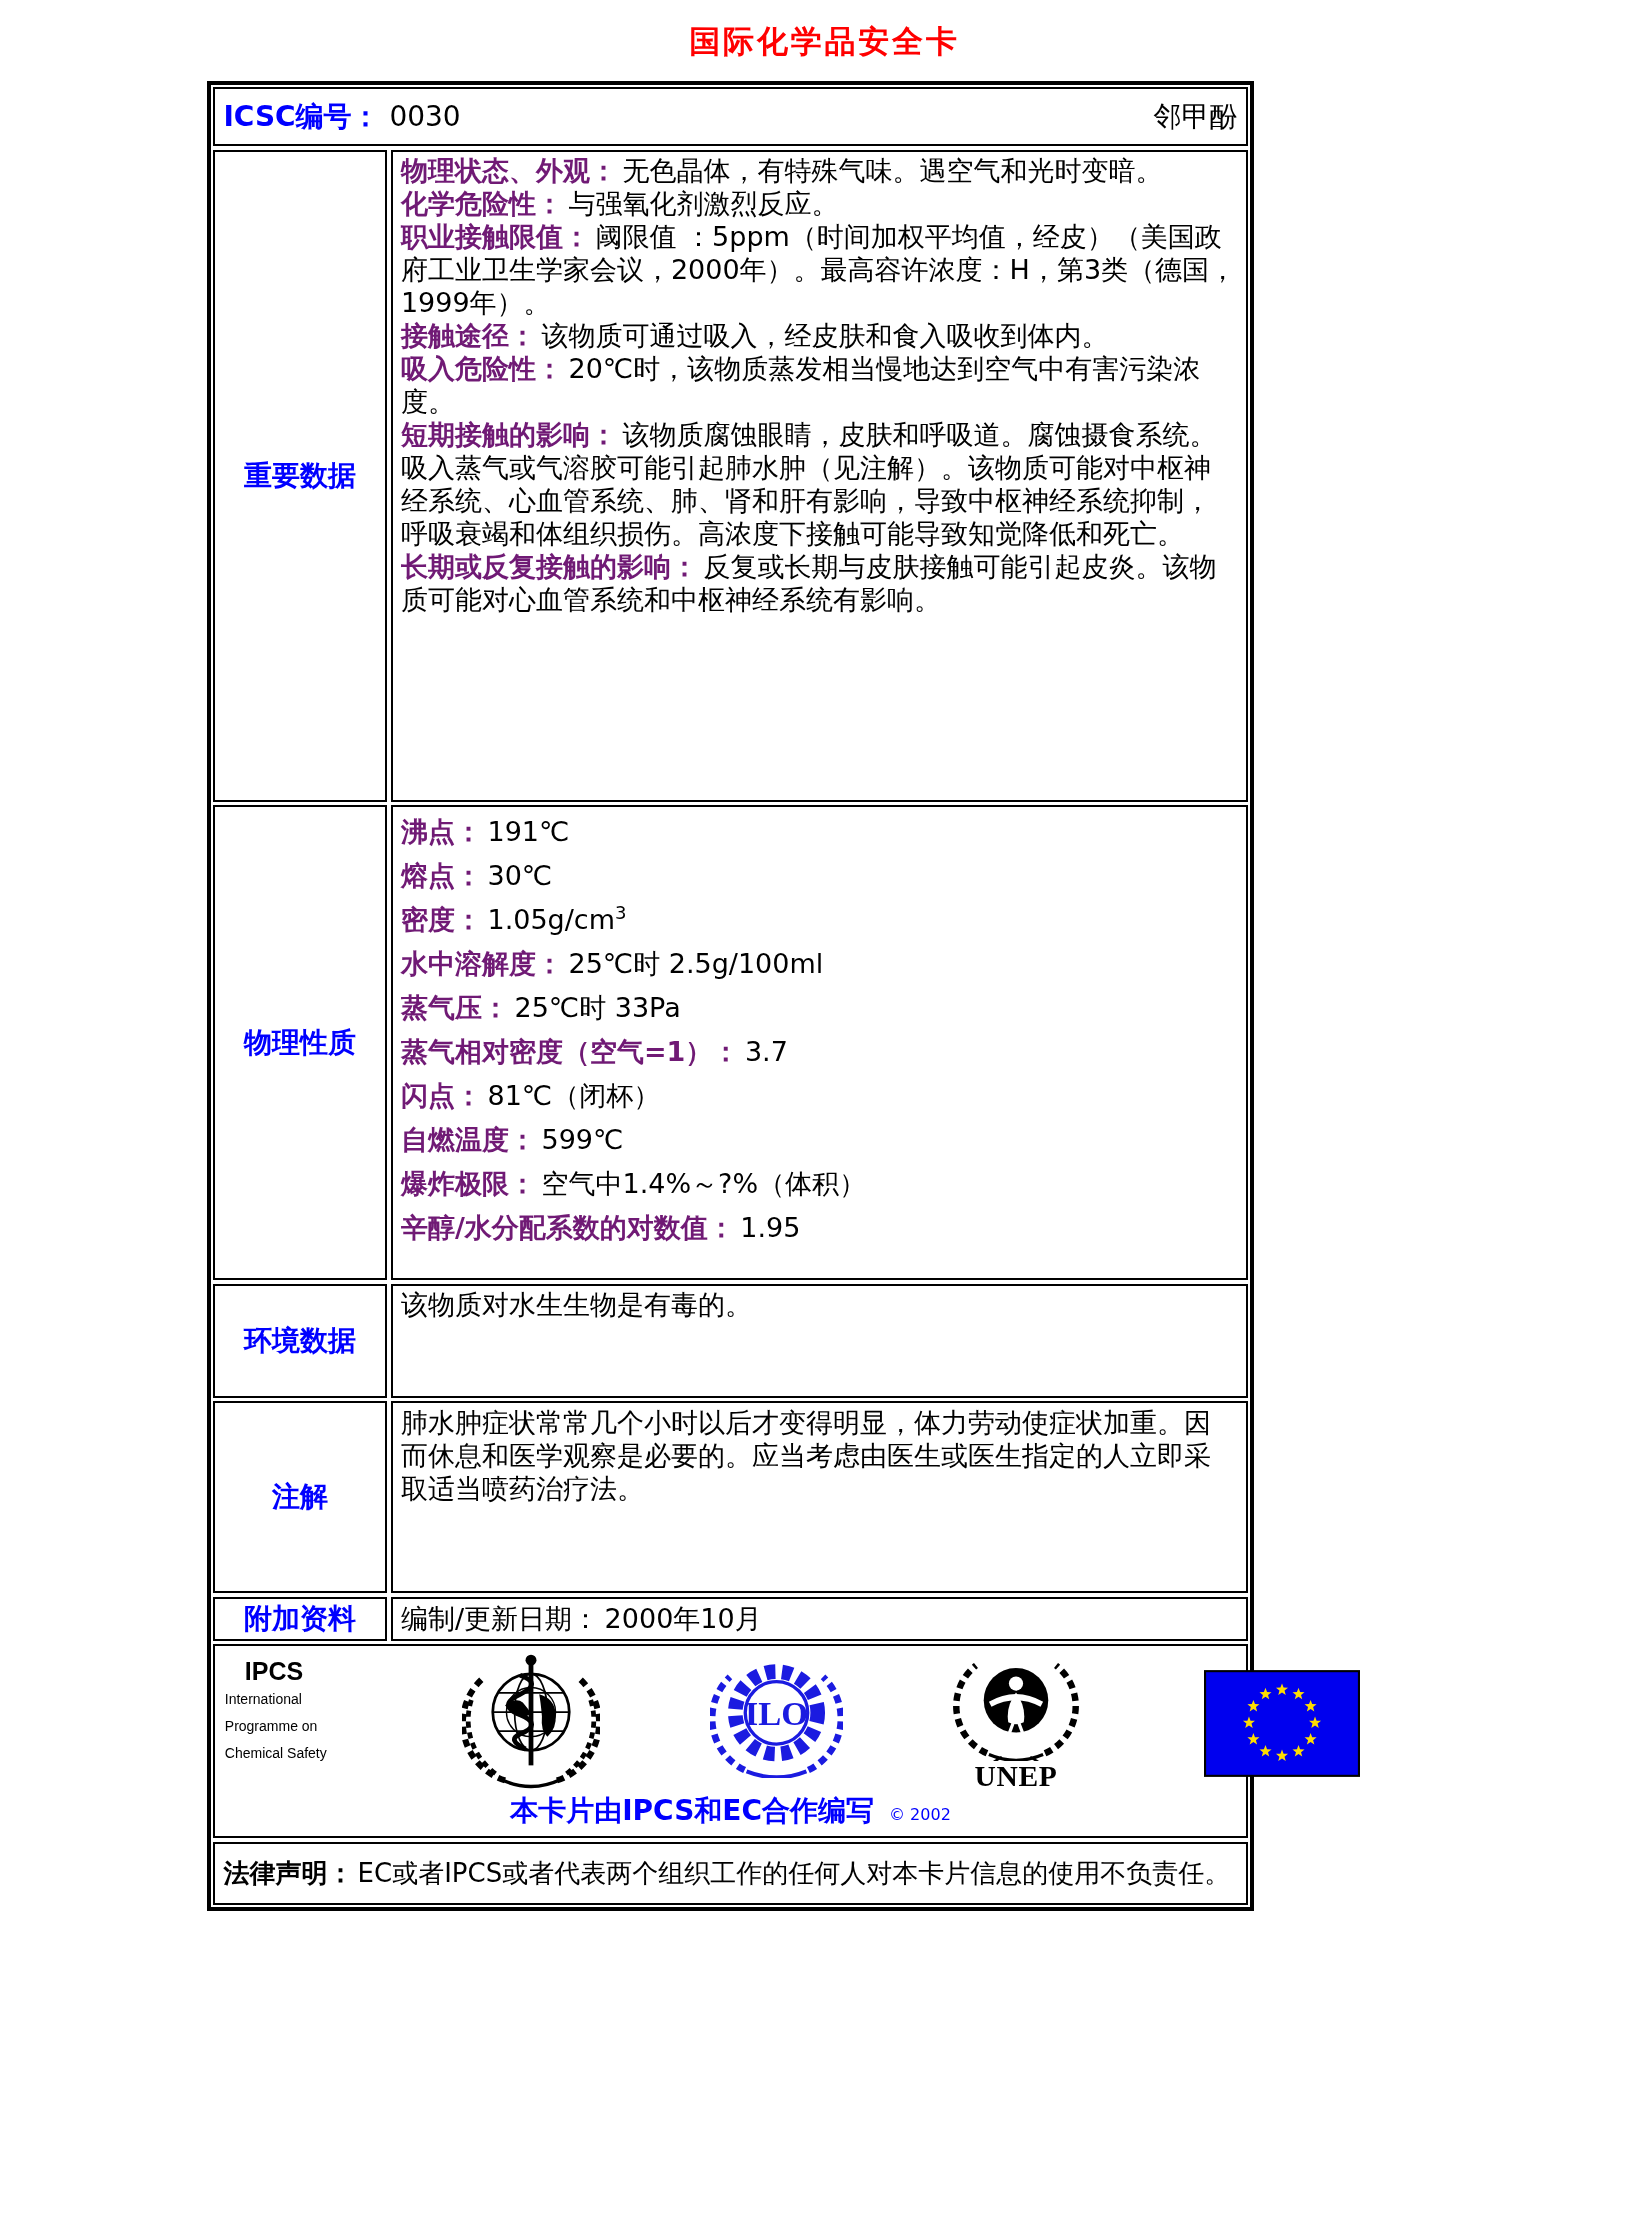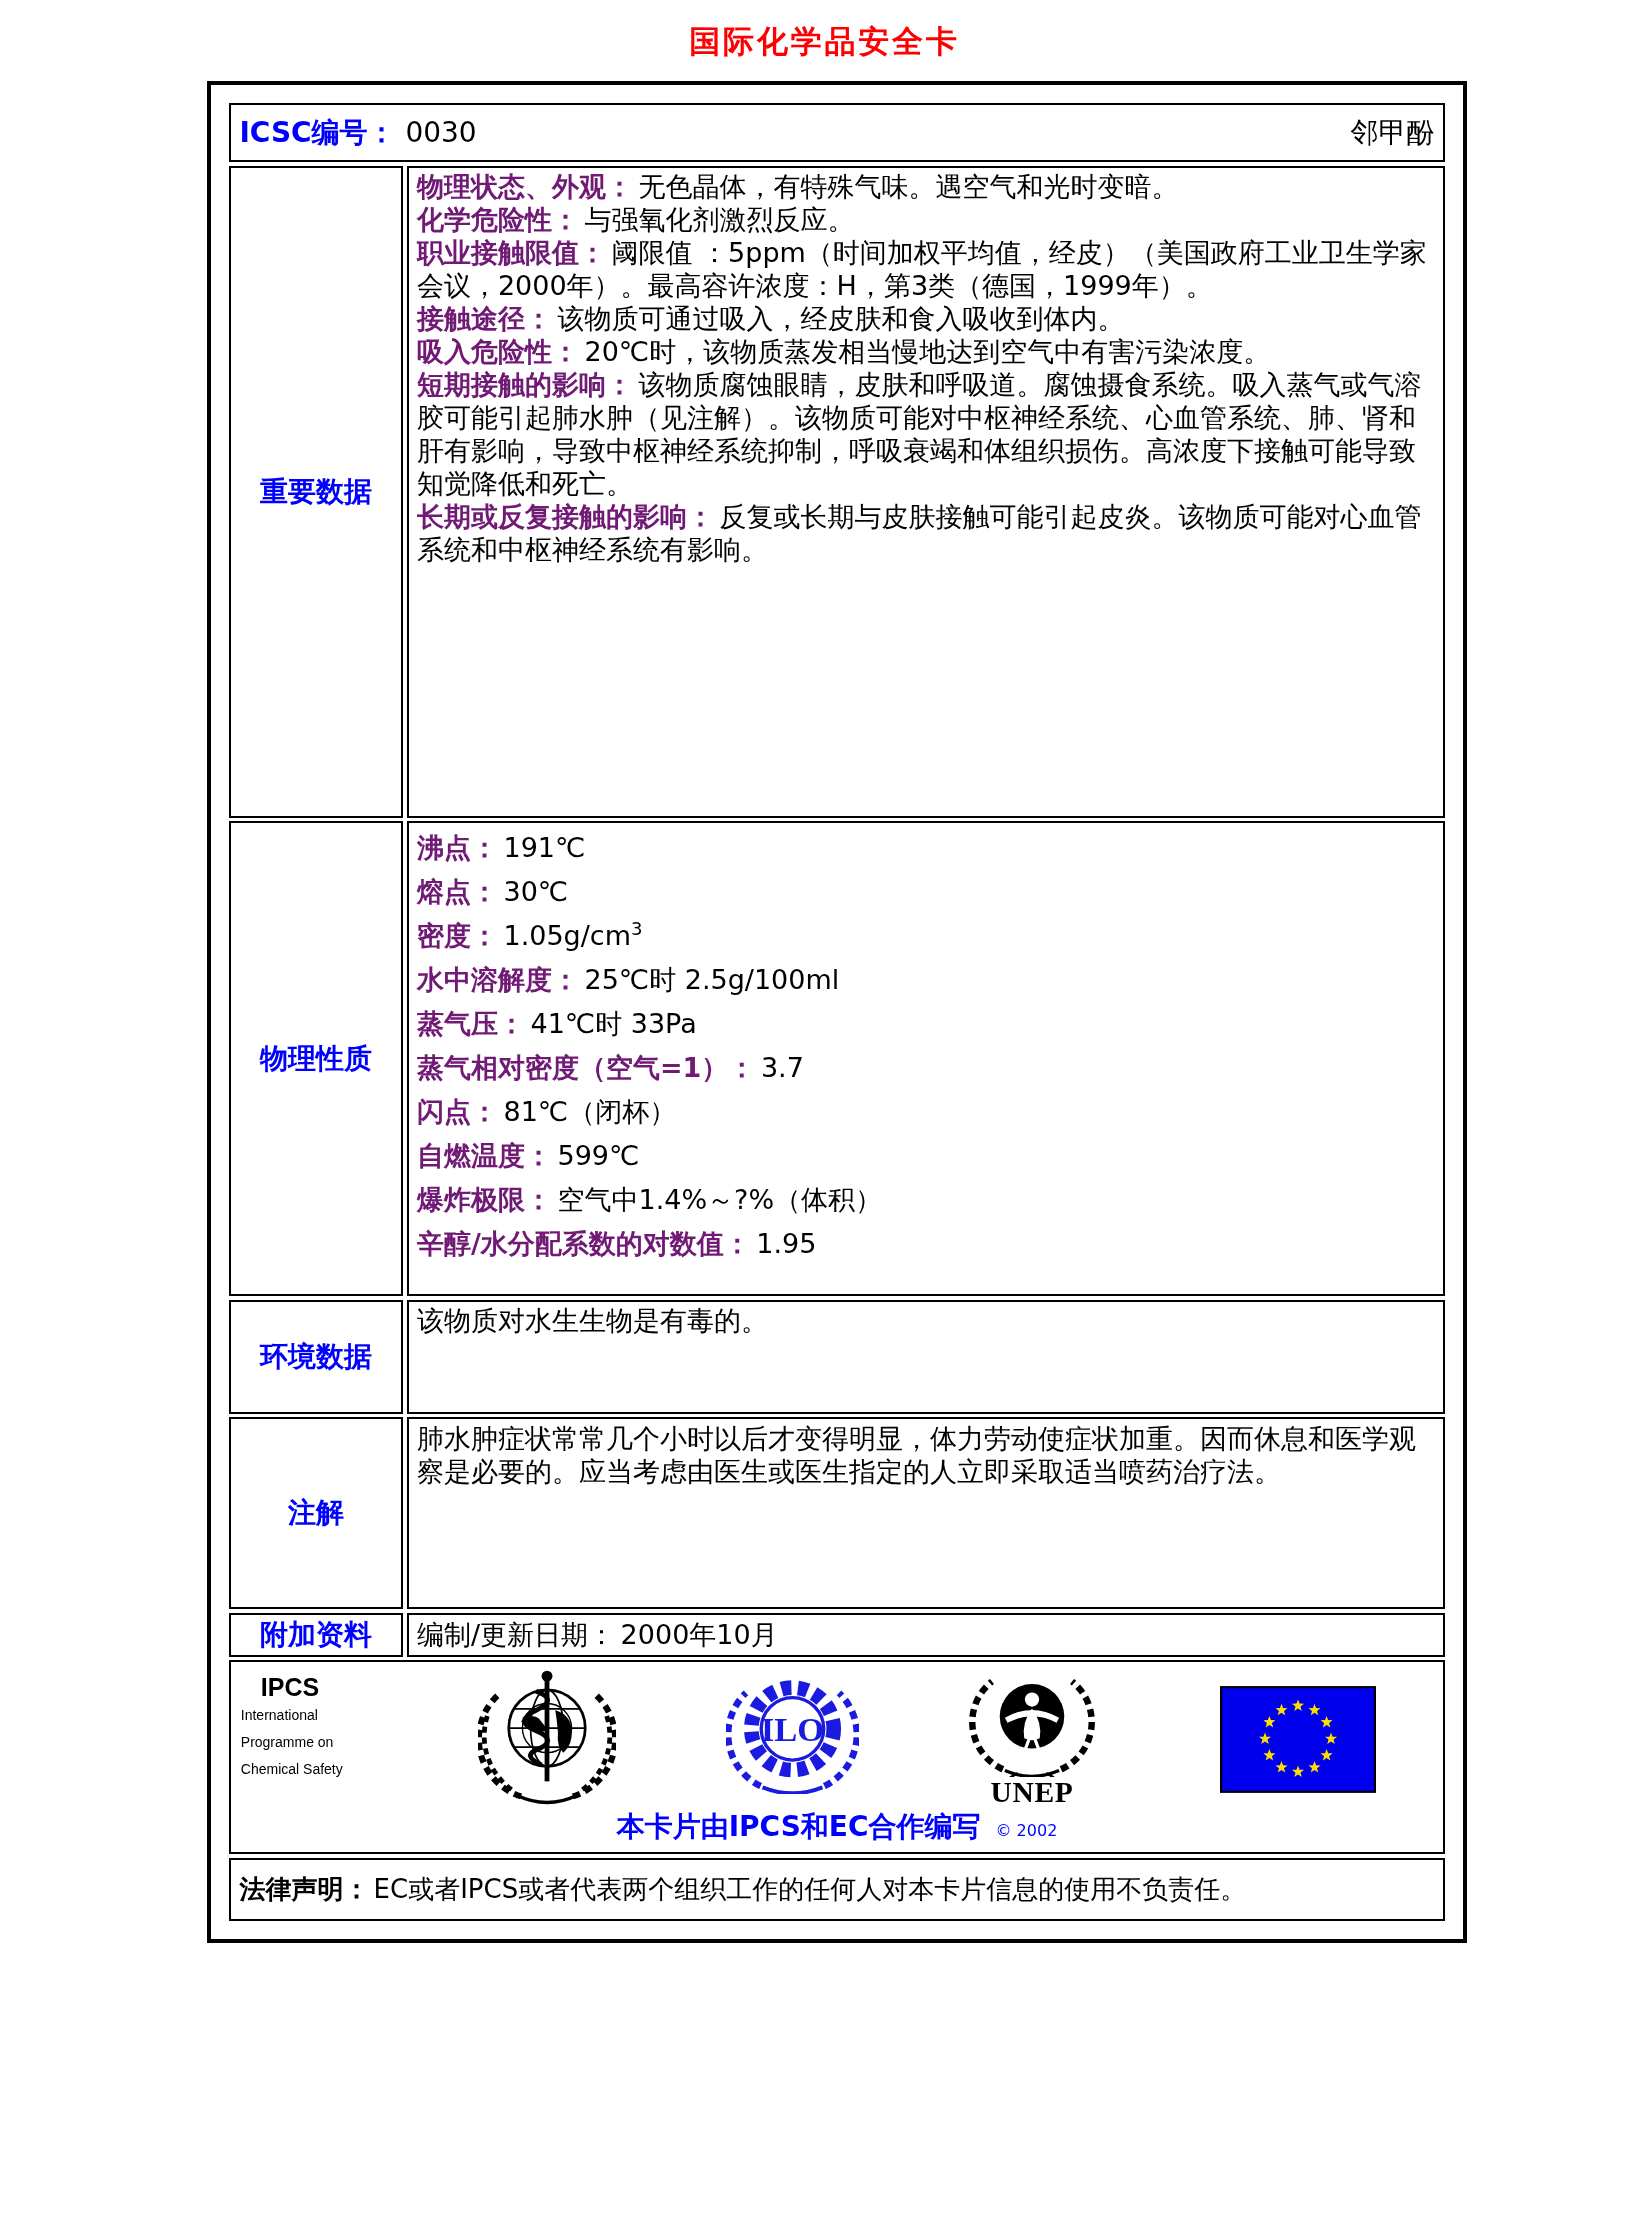--- a/index.html
+++ b/index.html
@@ -6,22 +6,22 @@
   html,body { margin:0; padding:0; background:#ffffff; }
   body {
     width:1649px; height:2239px; position:relative;
     font-family:"DejaVu Sans", sans-serif; color:#000;
   }
   .page-title {
     margin:21px 0 18px 0; text-align:center;
     font-size:31px; font-weight:bold; color:#ff0000; letter-spacing:2.8px;
   }
   .card {
-    margin-left:207px; width:1260px;
-    border:4.9px solid #000; padding:18px; background:#fff;
+    margin-left:207px; width:1047px;
+    border:4.9px solid #000; padding:2px; background:#fff;
     display:flex; flex-direction:column; gap:3.5px;
   }
   .row { display:flex; gap:3.5px; }
   .cell { border:2.1px solid #000; background:#fff; }
   .header-cell {
     flex:1; height:59px; display:flex; align-items:center; justify-content:space-between;
     padding:0 8.4px; font-size:28px;
   }
   .icsc-left { display:flex; align-items:center; }
   .blue { color:#0000ff; }
@@ -90,21 +90,21 @@
     </div>
   </div>
 
   <div class="row">
     <div class="cell label-cell">物理性质</div>
     <div class="cell content-cell phys-cell">
       <div class="phys-item"><span class="field-label">沸点：</span><span class="gap8"></span><span>191℃</span></div>
       <div class="phys-item"><span class="field-label">熔点：</span><span class="gap8"></span><span>30℃</span></div>
       <div class="phys-item"><span class="field-label">密度：</span><span class="gap8"></span><span>1.05g/cm</span><sup class="sup3">3</sup></div>
       <div class="phys-item"><span class="field-label">水中溶解度：</span><span class="gap8"></span><span>25℃时 2.5g/100ml</span></div>
-      <div class="phys-item"><span class="field-label">蒸气压：</span><span class="gap8"></span><span>41℃时 33Pa</span></div>
+      <div class="phys-item"><span class="field-label">蒸气压：</span><span class="gap8"></span><span>25℃时 33Pa</span></div>
       <div class="phys-item"><span class="field-label">蒸气相对密度（空气=1）：</span><span class="gap8"></span><span>3.7</span></div>
       <div class="phys-item"><span class="field-label">闪点：</span><span class="gap8"></span><span>81℃（闭杯）</span></div>
       <div class="phys-item"><span class="field-label">自燃温度：</span><span class="gap8"></span><span>599℃</span></div>
       <div class="phys-item"><span class="field-label">爆炸极限：</span><span class="gap8"></span><span>空气中1.4%～?%（体积）</span></div>
       <div class="phys-item"><span class="field-label">辛醇/水分配系数的对数值：</span><span class="gap8"></span><span>1.95</span></div>
     </div>
   </div>
 
   <div class="row">
     <div class="cell label-cell">环境数据</div>

